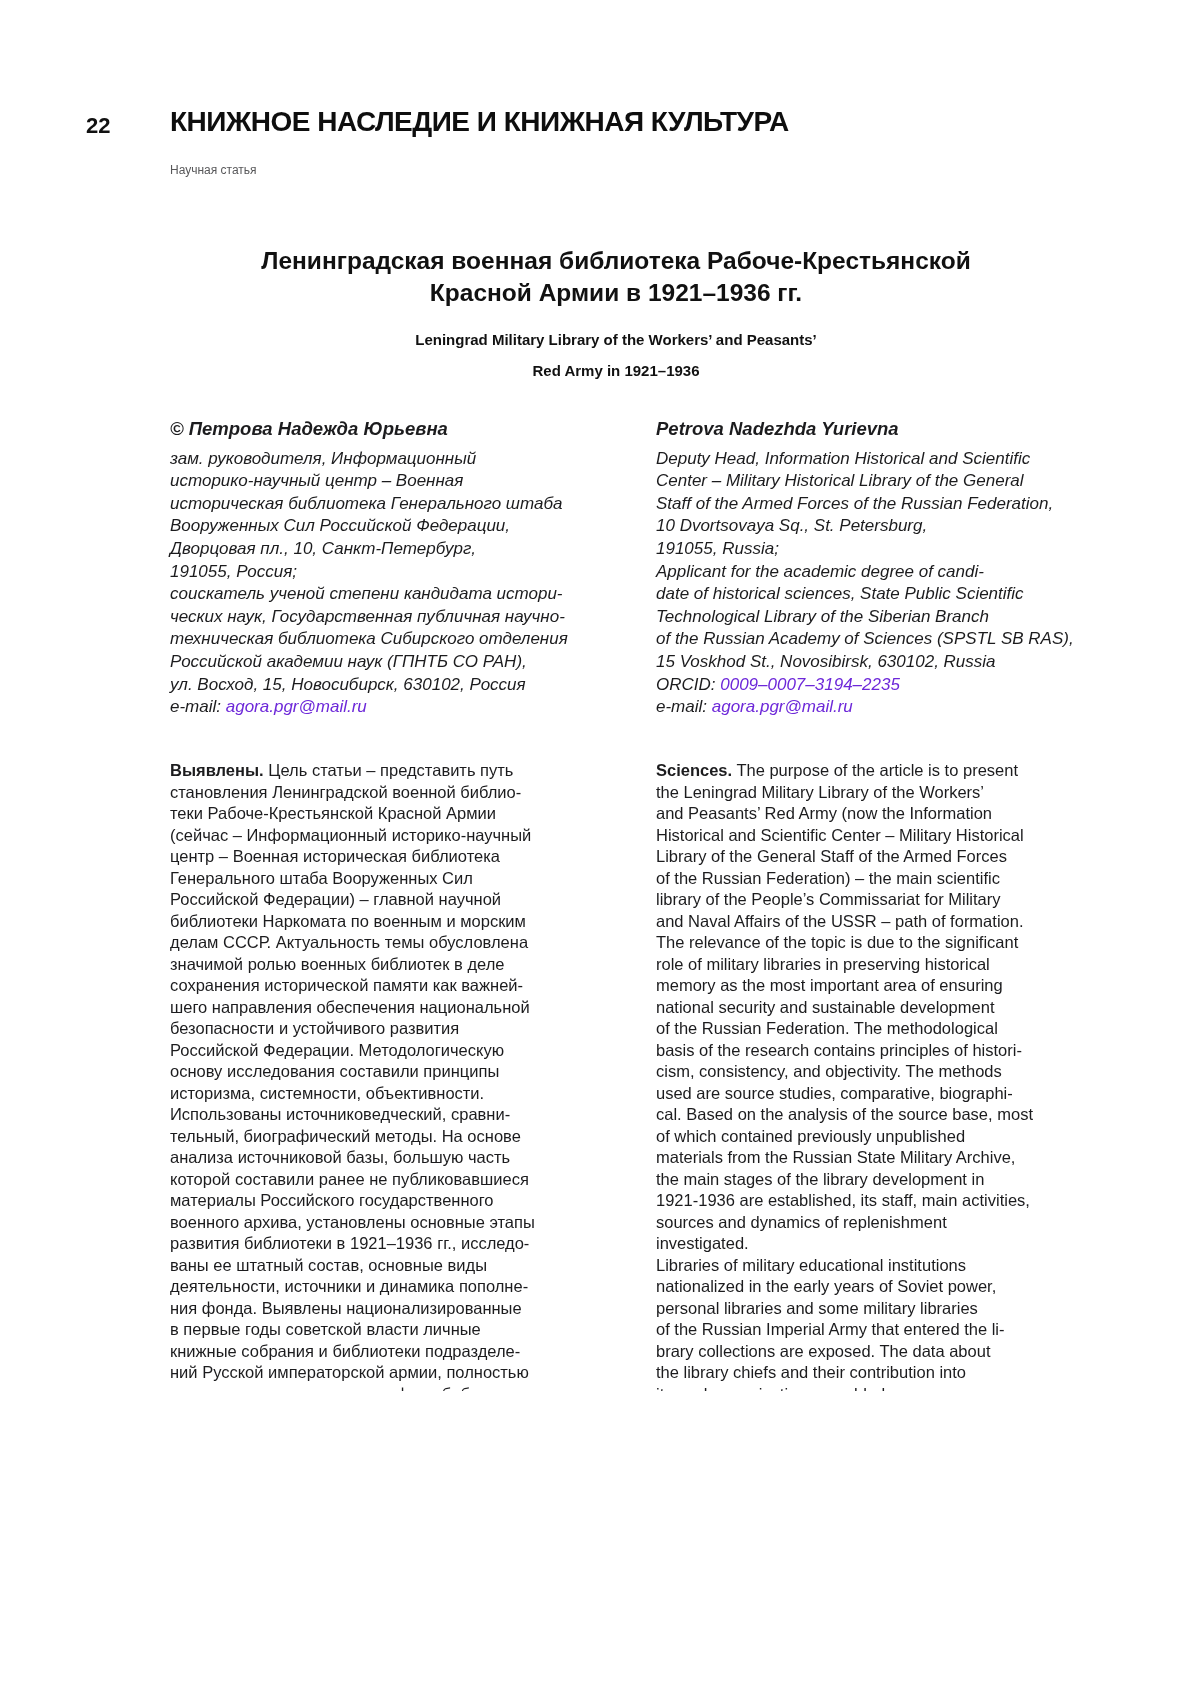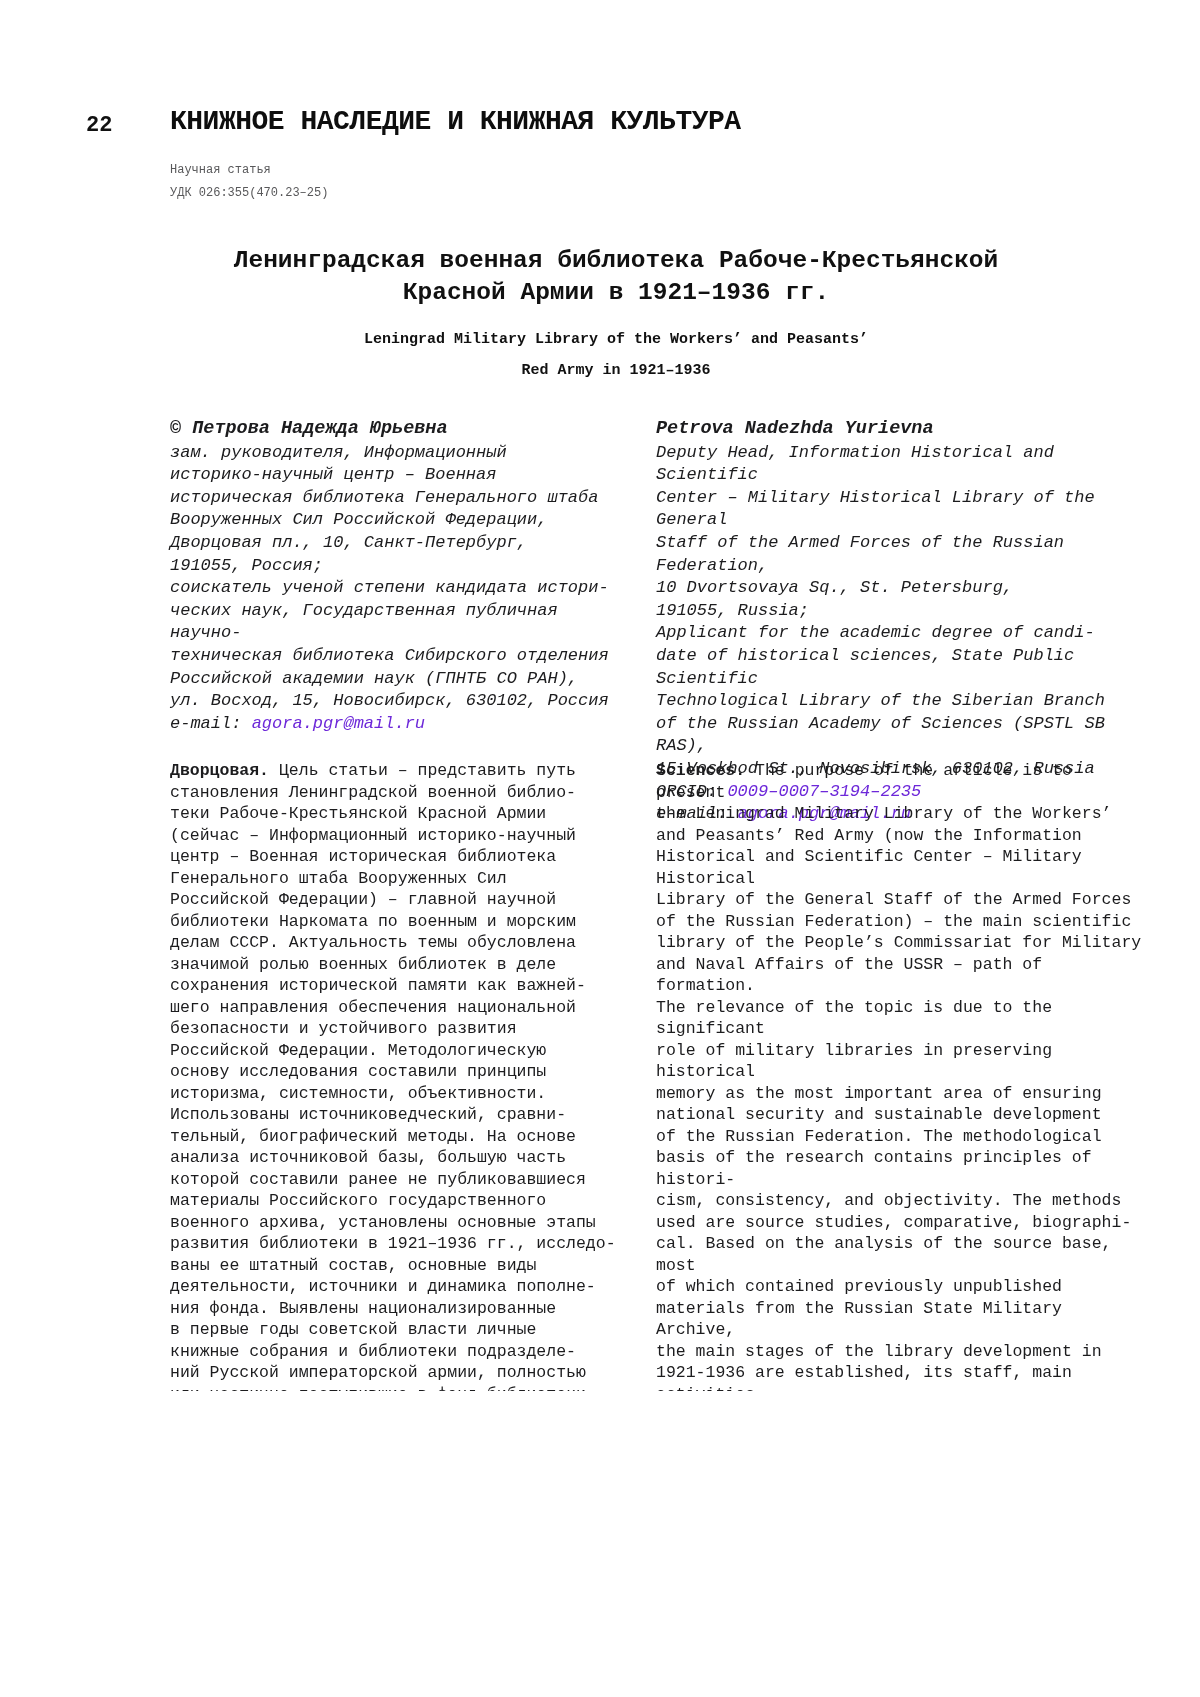--- a/index.html
+++ b/index.html
@@ -1,21 +1,21 @@
 <!DOCTYPE html>
 <html lang="ru"><head>
 <meta charset="utf-8">
 <style>
   html, body { margin: 0; padding: 0; background: #ffffff; }
   .page {
     position: relative;
     width: 1200px;
     height: 1391px;
     background: #ffffff;
-    font-family: Liberation Mono, monospace;
+    font-family: Liberation Sans, sans-serif;
     color: #1c1c1e;
     overflow: hidden;
   }
   .page-num {
     position: absolute;
     left: 86px; top: 113px;
     font-size: 22px; font-weight: 700; color: #111;
   }
   .section-heading {
     position: absolute;
@@ -43,21 +43,21 @@
   .title-en { top: 308px; font-size: 15px; line-height: 31px; }
   .two-col {
     position: absolute;
     left: 170px;
     display: flex;
     gap: 36px;
   }
   .col-l { width: 450px; }
   .col-r { width: 490px; }
   .authors { top: 418px; font-style: italic; font-size: 17px; line-height: 22.6px; }
-  .author-name { font-weight: 700; font-size: 18.5px; margin-bottom: 1px; }
+  .author-name { font-weight: 700; font-size: 18.5px; margin-bottom: 7px; }
   .affiliation { white-space: pre-line; }
   .contact-label { font-style: italic; }
   .link {
     color: #6d28d9;
     text-decoration: none;
     font-style: italic;
     cursor: pointer;
   }
   .abstracts { top: 760px; font-size: 16.5px; line-height: 21.5px; }
   .abstract-text { margin: 0; white-space: pre-line; }
@@ -67,21 +67,20 @@
 <body>
 
 <div class="page">
 
   <div class="page-num">22</div>
 
   <h1 class="section-heading">КНИЖНОЕ НАСЛЕДИЕ И КНИЖНАЯ КУЛЬТУРА</h1>
 
   <div class="meta">
     <div>Научная статья</div>
-    <div>УДК 026:355(470.23–25)</div>
   </div>
 
   <h2 class="title title-ru">Ленинградская военная библиотека Рабоче-Крестьянской
 Красной Армии в 1921–1936 гг.</h2>
 
   <h2 class="title title-en">Leningrad Military Library of the Workers’ and Peasants’
 Red Army in 1921–1936</h2>
 
   <div class="two-col authors">
 
@@ -121,21 +120,21 @@
       <div>
         <span class="contact-label">e-mail: </span><a class="link">agora.pgr@mail.ru</a>
       </div>
     </div>
 
   </div>
 
   <div class="two-col abstracts">
 
     <div class="col-l">
-      <p class="abstract-text"><span class="b">Дворцовая.</span><span> Цель статьи – представить путь
+      <p class="abstract-text"><span class="b">Выявлены.</span><span> Цель статьи – представить путь
 становления Ленинградской военной библио-
 теки Рабоче-Крестьянской Красной Армии
 (сейчас – Информационный историко-научный
 центр – Военная историческая библиотека
 Генерального штаба Вооруженных Сил
 Российской Федерации) – главной научной
 библиотеки Наркомата по военным и морским
 делам СССР. Актуальность темы обусловлена
 значимой ролью военных библиотек в деле
 сохранения исторической памяти как важней-

